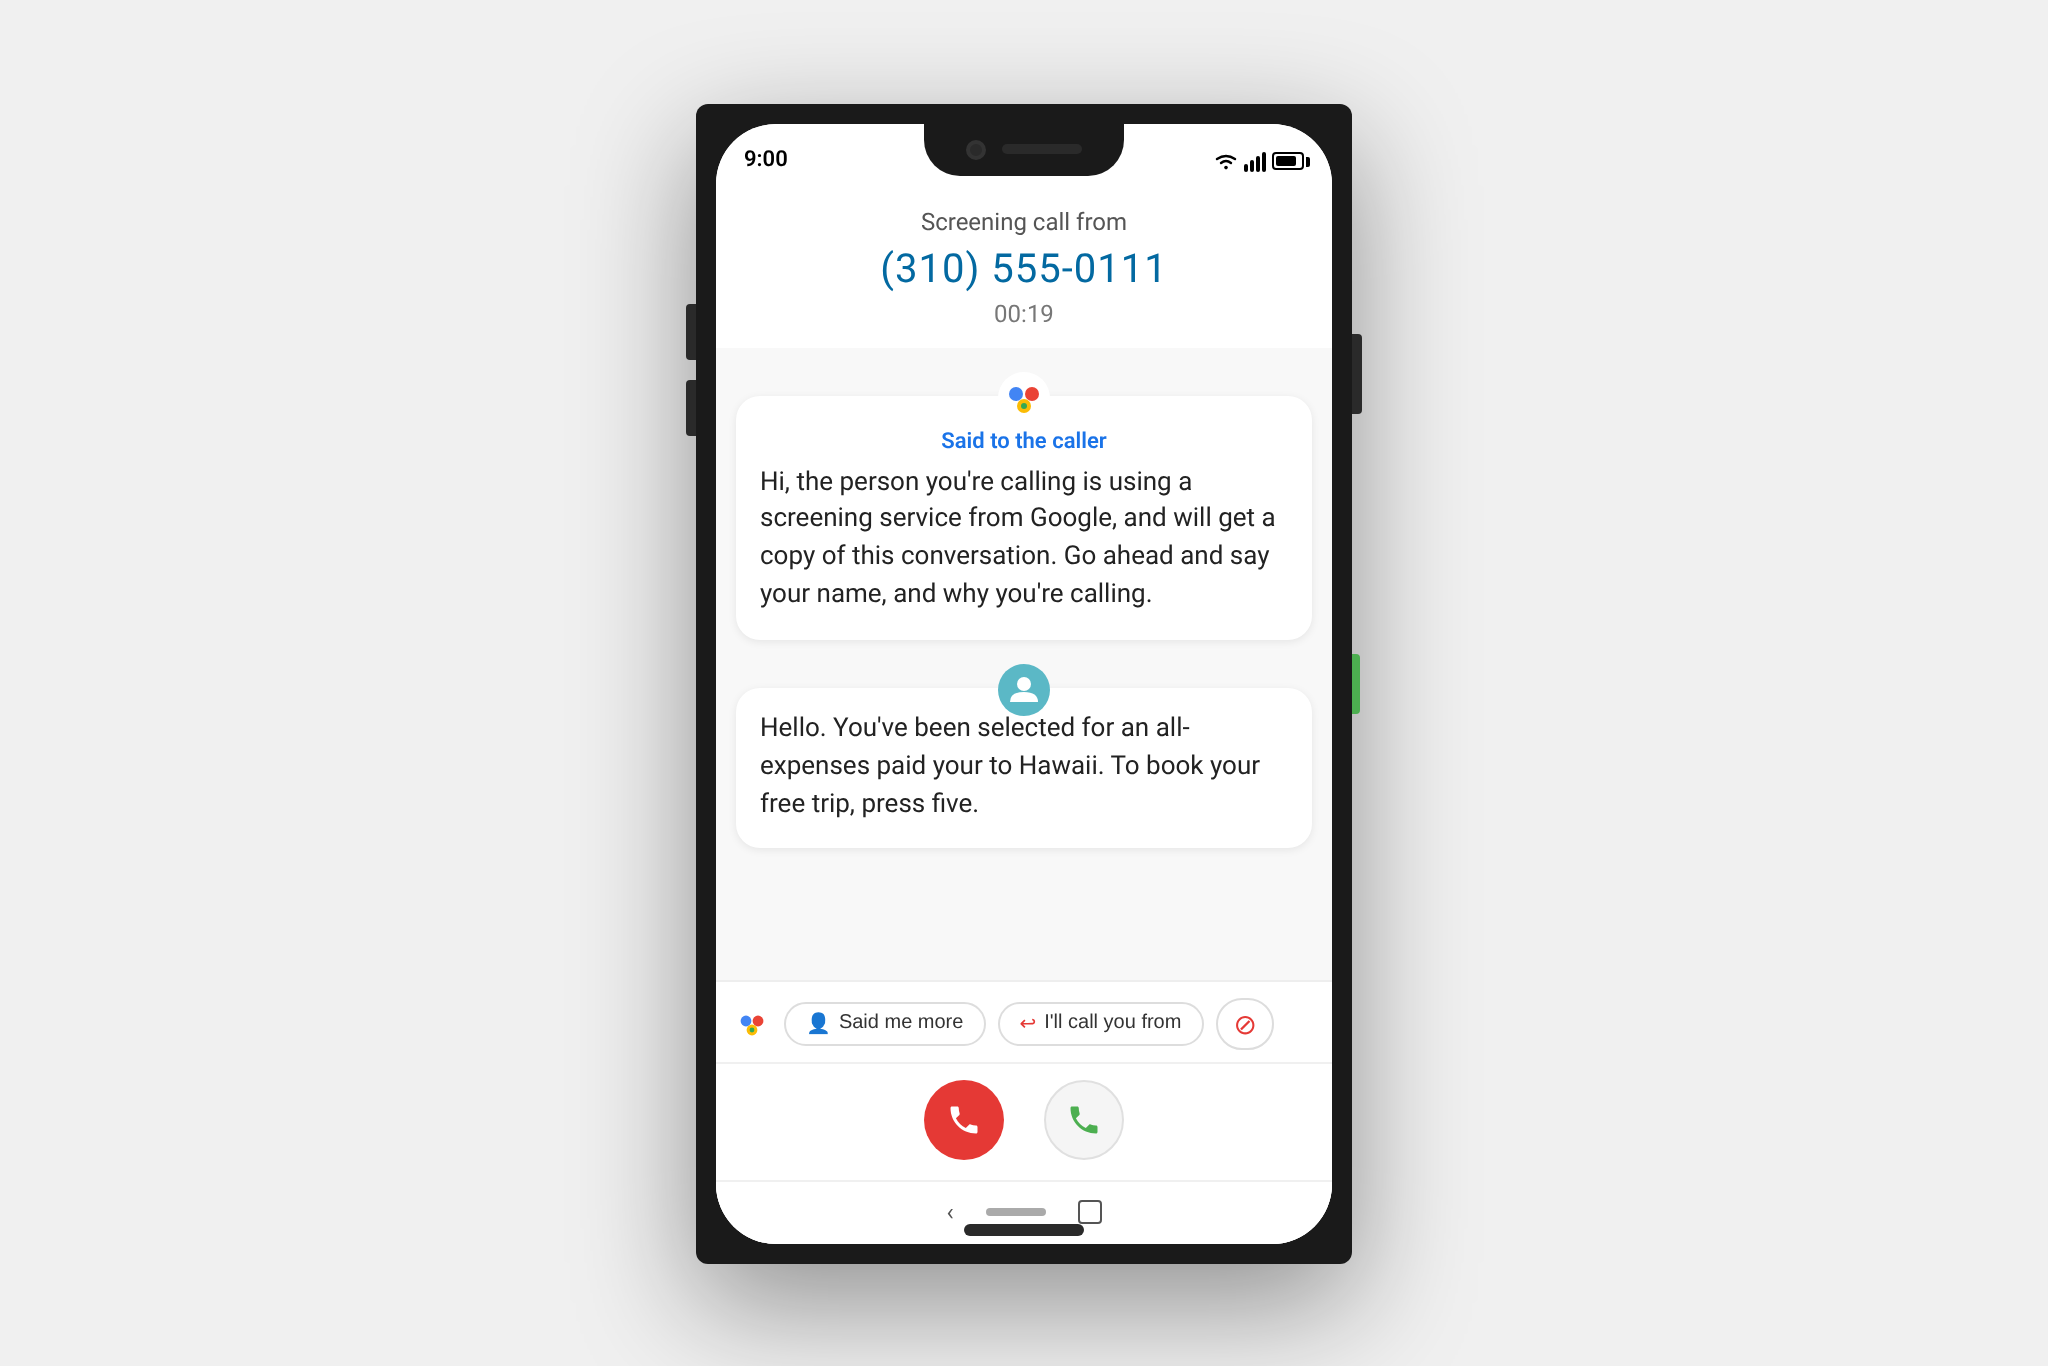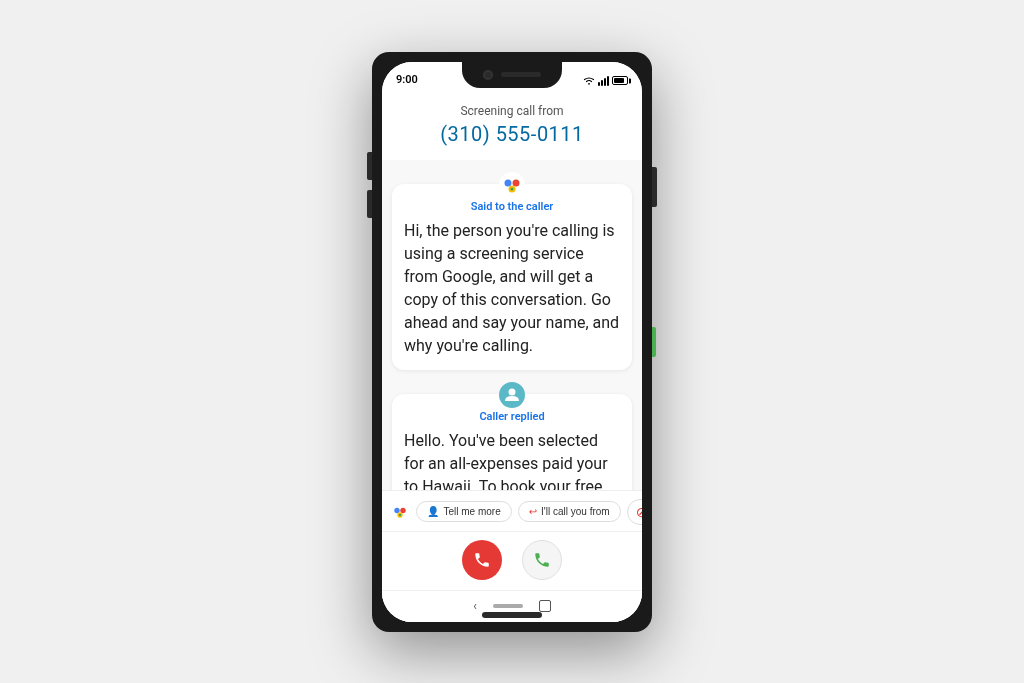--- a/index.html
+++ b/index.html
@@ -8,24 +8,24 @@
       width: 1024px;
       height: 683px;
       background: #f0f0f0;
       display: flex;
       align-items: center;
       justify-content: center;
       font-family: 'Roboto', Arial, sans-serif;
     }
 
     .phone-outer {
-      width: 280px;
+      width: 328px;
       height: 580px;
       background: #1a1a1a;
-      border-radius: 17px;
+      border-radius: 6px;
       padding: 10px;
       box-shadow: 0 20px 60px rgba(0,0,0,0.4);
       position: relative;
     }
 
     .phone-inner {
       width: 100%;
       height: 100%;
       background: #fff;
       border-radius: 30px;
@@ -216,21 +216,21 @@
     .message-source {
       font-size: 11px;
       font-weight: 600;
       color: #1a73e8;
       margin-bottom: 6px;
       margin-top: 4px;
       text-align: center;
     }
 
     .message-text {
-      font-size: 16px;
+      font-size: 13px;
       color: #222;
       line-height: 1.45;
     }
 
     
     .action-buttons {
       background: #fff;
       padding: 8px 8px 6px;
       display: flex;
       align-items: center;
@@ -409,20 +409,21 @@
             <div class="battery-tip"></div>
           </div>
         </div>
       </div>
 
       <div class="call-screen">
 
         <div class="call-header">
           <div class="screening-label">Screening call from</div>
           <div class="phone-number">(310) 555-0111</div>
+          <div class="call-timer">00:19</div>
         </div>
 
         <div class="messages-area">
 
           <div class="message-card" style="margin-top:14px;">
             <div class="message-card-avatar">
               
               <svg width="26" height="26" viewBox="0 0 26 26">
                 <circle cx="13" cy="13" r="13" fill="white"></circle>
                 <circle cx="9" cy="11" r="3.5" fill="#4285F4"></circle>
@@ -437,39 +438,38 @@
 
           <div class="message-card" style="margin-top:14px;">
             <div class="message-card-avatar">
               <div class="caller-icon">
                 <svg width="16" height="16" viewBox="0 0 16 16" fill="white">
                   <circle cx="8" cy="5" r="3.5"></circle>
                   <path d="M1 14 Q1 9 8 9 Q15 9 15 14Z"></path>
                 </svg>
               </div>
             </div>
-            <div class="message-source">Caller replied</div>
             <div class="message-text">Hello. You've been selected for an all-expenses paid your to Hawaii. To book your free trip, press five.</div>
           </div>
 
         </div>
 
         <div class="action-buttons">
 
           <svg width="20" height="20" viewBox="0 0 20 20" class="assistant-mini-icon">
             <circle cx="10" cy="10" r="10" fill="white"></circle>
             <circle cx="7" cy="8.5" r="2.7" fill="#4285F4"></circle>
             <circle cx="13" cy="8.5" r="2.7" fill="#EA4335"></circle>
             <circle cx="10" cy="13" r="2.7" fill="#FBBC05"></circle>
             <circle cx="10" cy="13" r="1.2" fill="#34A853"></circle>
           </svg>
 
           <button class="action-btn">
             <span>👤</span>
-            <span>Tell me more</span>
+            <span>Said me more</span>
           </button>
 
           <button class="action-btn">
             <span style="color:#e53935;">↩</span>
             <span>I'll call you from</span>
           </button>
 
           <button class="action-btn" style="padding:4px 8px;">
             <span style="color:#e53935;font-size:14px;">⊘</span>
 

